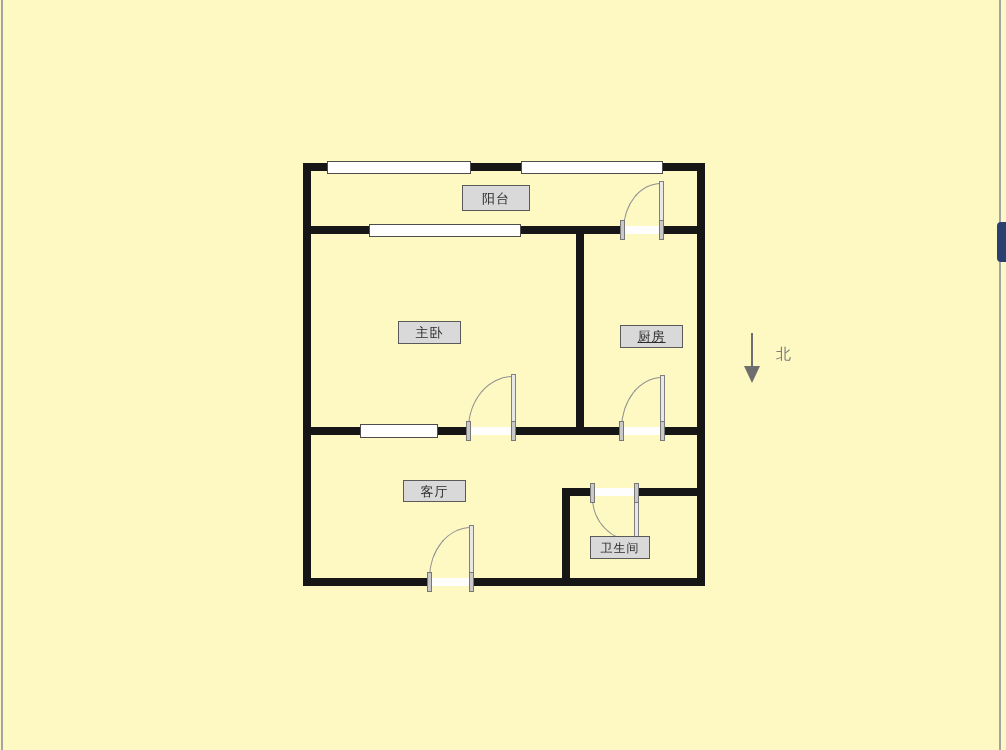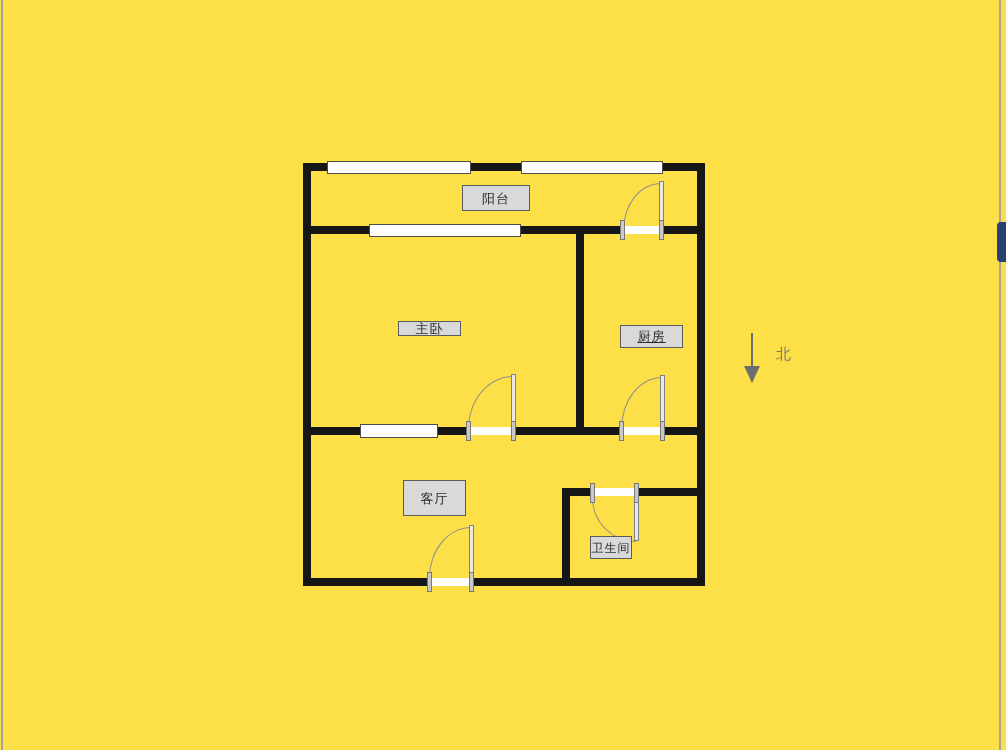--- a/index.html
+++ b/index.html
@@ -2,21 +2,21 @@
 <html><head>
 <meta charset="utf-8">
 <style>
   html,body{margin:0;padding:0;}
   body{
     width:1006px;height:750px;
     background:#ffffff;
     font-family:"DejaVu Sans","Liberation Sans",sans-serif;
     position:relative;overflow:hidden;
   }
-  #stage{position:absolute;left:0;top:0;width:1006px;height:750px;background:#fde047;}
+  #stage{position:absolute;left:0;top:0;width:1006px;height:750px;background:#fef9c3;}
 
   
   .edge-line{position:absolute;top:0;width:2px;height:750px;background:#a3a3a3;}
   .edge-line.left{left:1px;}
   .edge-line.right{left:999px;}
   .next-image-peek{
     position:absolute;left:997px;top:222px;width:9px;height:40px;
     border-radius:4px 0 0 4px;
   }
 
@@ -116,24 +116,24 @@
     <div class="jamb" style="left:427px;top:572px;"></div>
     <div class="leaf" style="left:469px;top:525px;height:56px;"></div>
     <div class="jamb" style="left:469px;top:572px;"></div>
 
     <div class="arc bl" style="left:592px;top:498px;width:44px;height:44px;"></div>
     <div class="jamb" style="left:590px;top:483px;"></div>
     <div class="leaf" style="left:634px;top:494px;height:47px;"></div>
     <div class="jamb" style="left:634px;top:483px;"></div>
 
     <div class="room-label" style="left:462px;top:185px;width:68px;height:26px;">阳台</div>
-    <div class="room-label" style="left:398px;top:321px;width:63px;height:15px;">主卧</div>
+    <div class="room-label" style="left:398px;top:321px;width:63px;height:23px;">主卧</div>
     <div class="room-label" style="left:620px;top:325px;width:63px;height:23px;text-decoration:underline;">厨房</div>
-    <div class="room-label" style="left:403px;top:480px;width:63px;height:36px;text-align:right;">客厅</div>
-    <div class="room-label" style="left:590px;top:536px;width:42px;height:23px;font-size:12px;">卫生间</div>
+    <div class="room-label" style="left:403px;top:480px;width:63px;height:22px;text-align:right;">客厅</div>
+    <div class="room-label" style="left:590px;top:536px;width:60px;height:23px;font-size:12px;">卫生间</div>
 
     <div id="compass">
       <div class="compass-shaft"></div>
       <div class="compass-head"></div>
       <div class="compass-label">北</div>
     </div>
 
   </div>
 </div>
 

